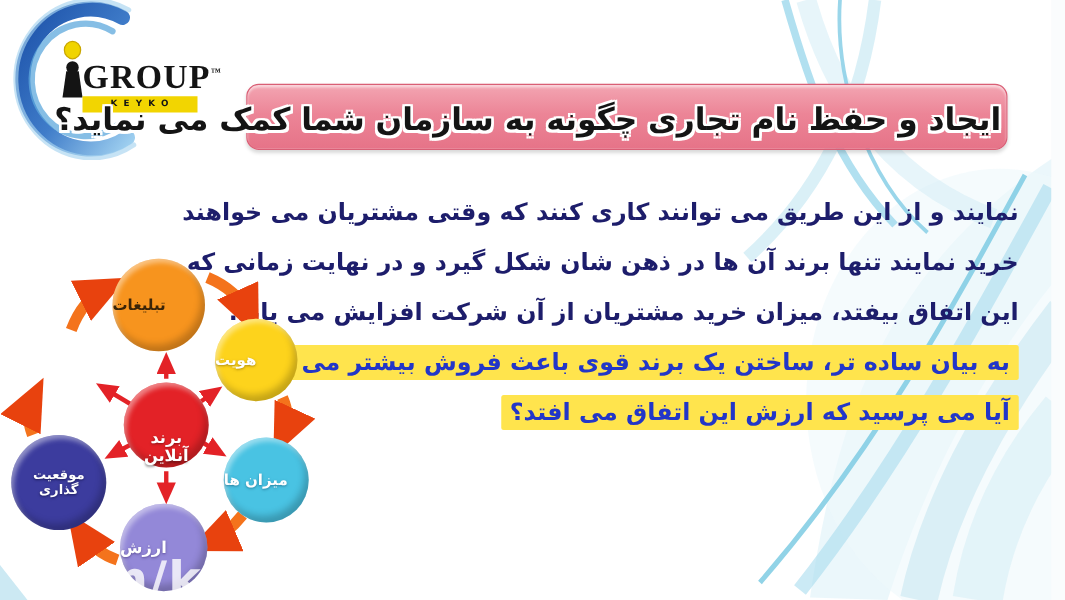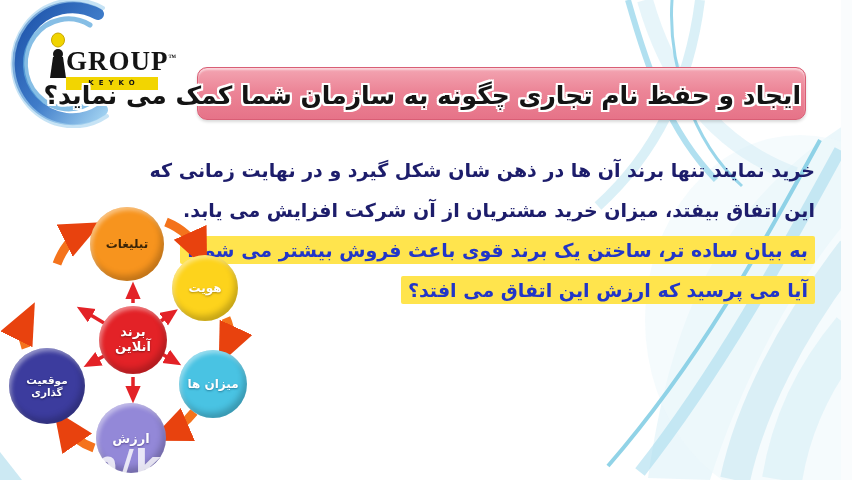--- a/index.html
+++ b/index.html
@@ -50,21 +50,21 @@
   .hl-red  { color:#e8303a; background:#f9d3dc; padding:1px 3px; border-radius:2px; }
   .hl-yellow {
     color:#2236c8; background:#ffe44d; padding:3px 7px; border-radius:2px;
   }
 
   
   .diagram { position:absolute; left:0; top:196px; width:266px; height:284px; }
   .diagram svg { position:absolute; left:0; top:0; }
   .node {
     position:absolute; border-radius:50%;
-    display:flex; align-items:center; justify-content:center;
+    display:flex; align-items:center; justify-content:flex-end;
     direction:rtl; text-align:center; font-weight:bold;
     box-shadow:inset -3px -5px 6px rgba(0,0,0,.22), inset 2px 3px 4px rgba(255,255,255,.45);
   }
   .node-ads         { left:90px;  top:11px;  width:74px; height:74px; background:#f7941e; color:#3a2408; font-size:12px; }
   .node-identity    { left:172px; top:59px;  width:66px; height:66px; background:#fdd31c; color:#ffffff; font-size:12px; text-shadow:0 1px 2px rgba(120,90,0,.6); }
   .node-concepts    { left:9px;   top:56px;  width:66px; height:66px; background:#e61c8f; color:#2e0819; font-size:12px; }
   .node-center      { left:99px;  top:110px; width:68px; height:68px; background:#e32227; color:#ffffff; font-size:13px; flex-direction:column; line-height:1.15; text-shadow:0 1px 2px rgba(0,0,0,.4); }
   .node-features    { left:179px; top:154px; width:68px; height:68px; background:#49c3e3; color:#ffffff; font-size:12px; text-shadow:0 1px 2px rgba(0,60,90,.5); }
   .node-positioning { left:9px;   top:152px; width:76px; height:76px; background:#3c3c9e; color:#ffffff; font-size:10.5px; text-shadow:0 1px 2px rgba(0,0,40,.6); }
   .node-value       { left:96px;  top:207px; width:70px; height:70px; background:#9388d8; color:#ffffff; font-size:13px; text-shadow:0 1px 2px rgba(40,20,90,.5); }
@@ -116,20 +116,21 @@
     </svg>
     <div class="logo-brand"><span>GROUP</span><span class="tm">™</span></div>
     <div class="logo-sub">KEYKO</div>
   </div>
 
   <div class="banner">
     <div class="banner-text">ایجاد و حفظ نام تجاری چگونه به سازمان شما کمک می نماید؟</div>
   </div>
 
   <div class="body-text">
+    <div class="line">نمایند و از این طریق می توانند کاری کنند که وقتی مشتریان می خواهند</div>
     <div class="line">خرید نمایند تنها برند آن ها در ذهن شان شکل گیرد و در نهایت زمانی که</div>
     <div class="line">این اتفاق بیفتد، میزان خرید مشتریان از آن شرکت افزایش می یابد.</div>
     <div class="line"><span class="hl-yellow">به بیان ساده تر، ساختن یک برند قوی باعث فروش بیشتر می شود.</span></div>
     <div class="line"><span class="hl-yellow">آیا می پرسید که ارزش این اتفاق می افتد؟</span></div>
   </div>
 
   <div class="diagram">
     <svg width="266" height="284" viewBox="0 0 266 284">
       <defs>
         <marker id="mOr" markerWidth="5" markerHeight="5" refX="2.4" refY="2" orient="auto">

